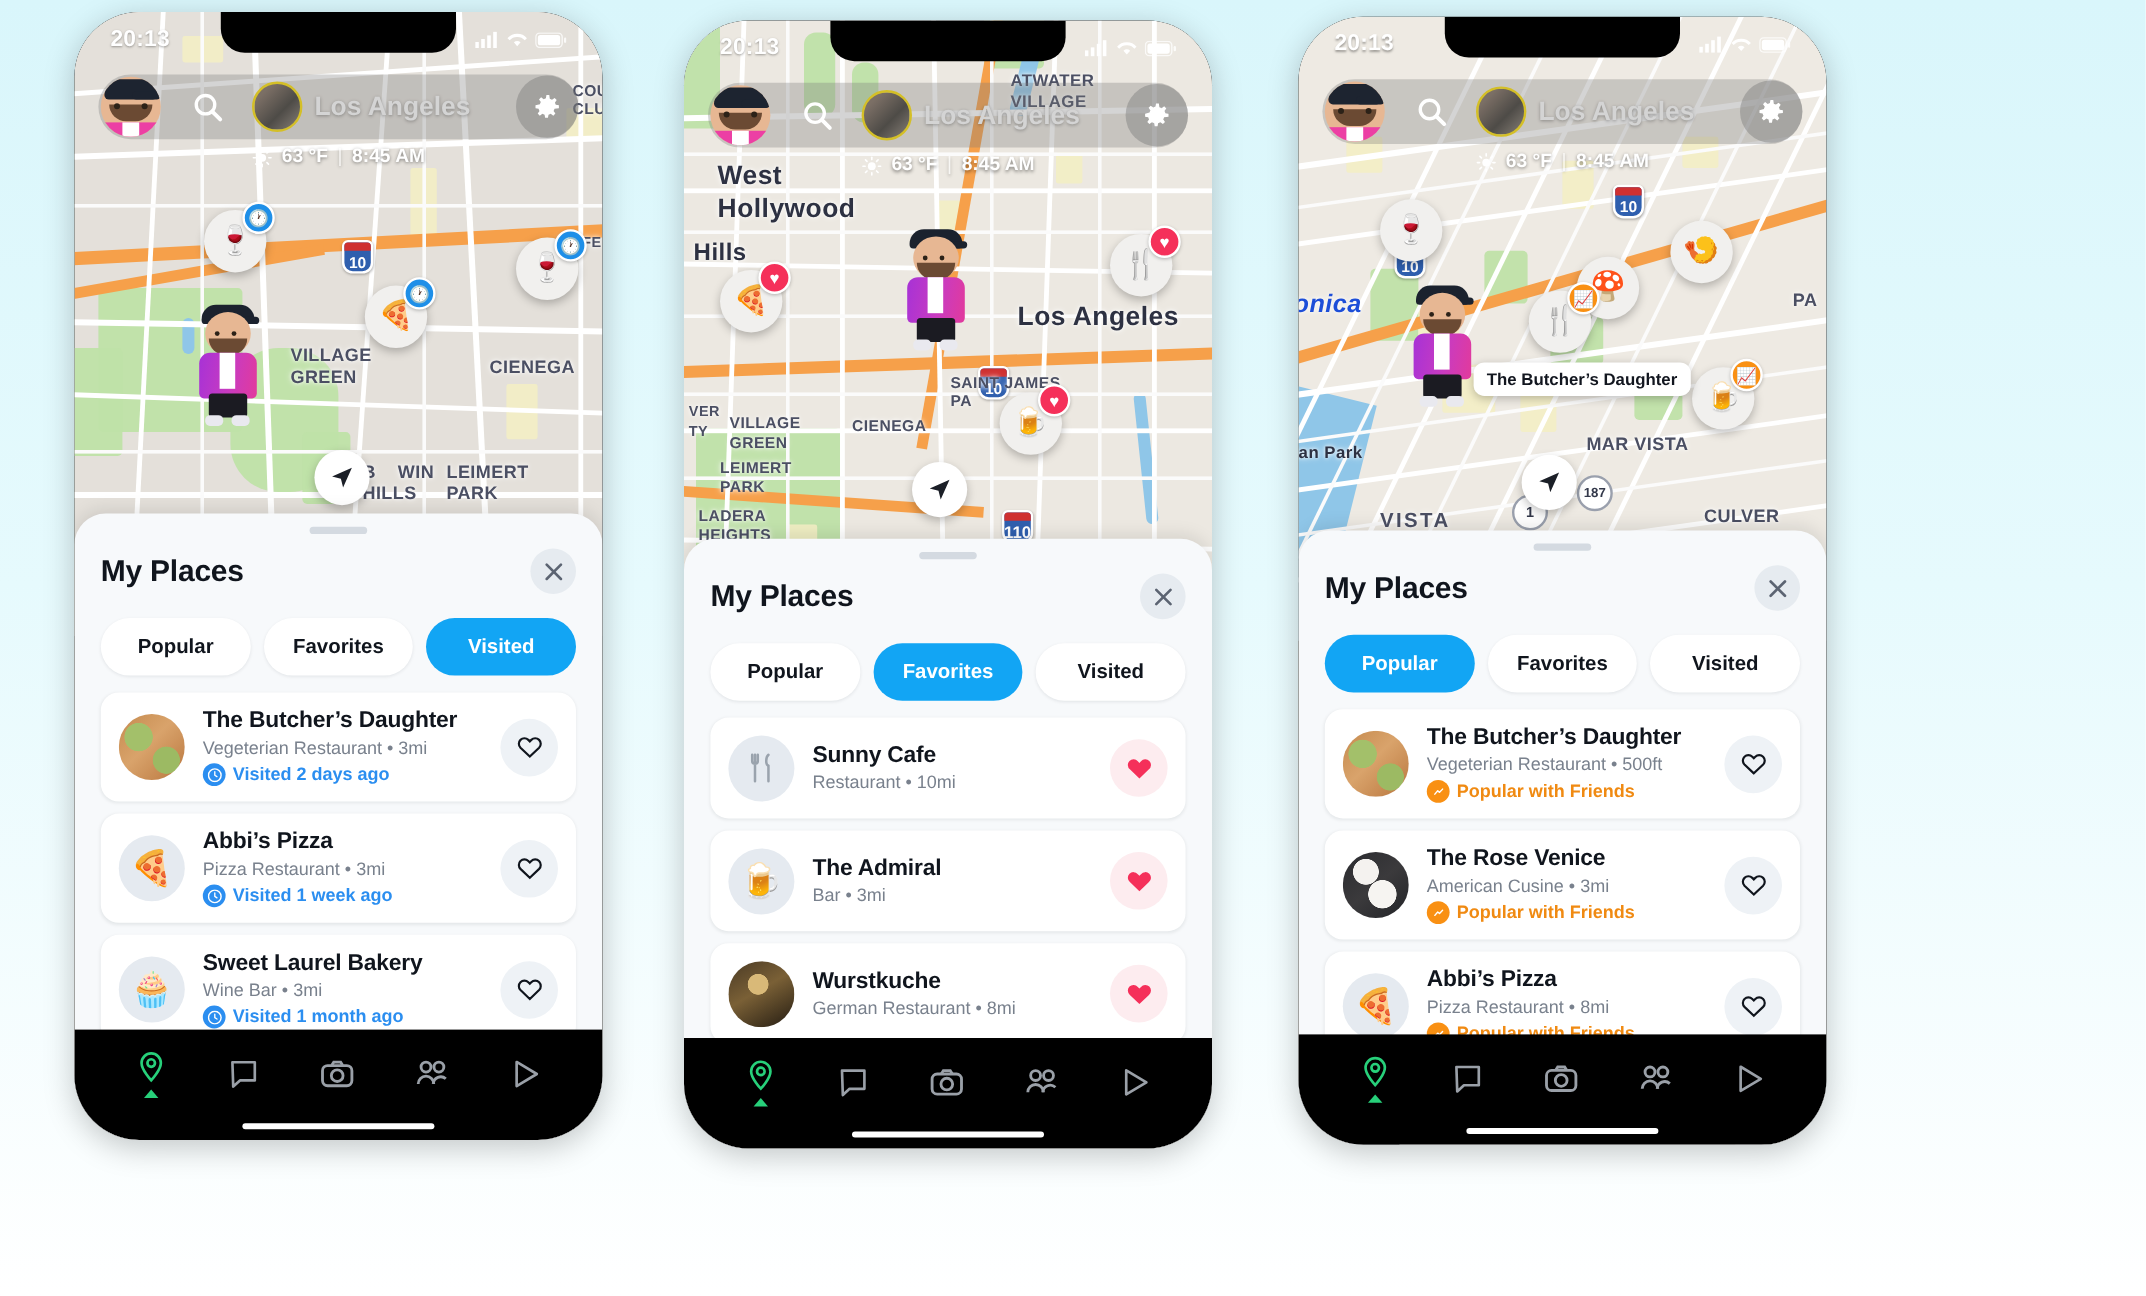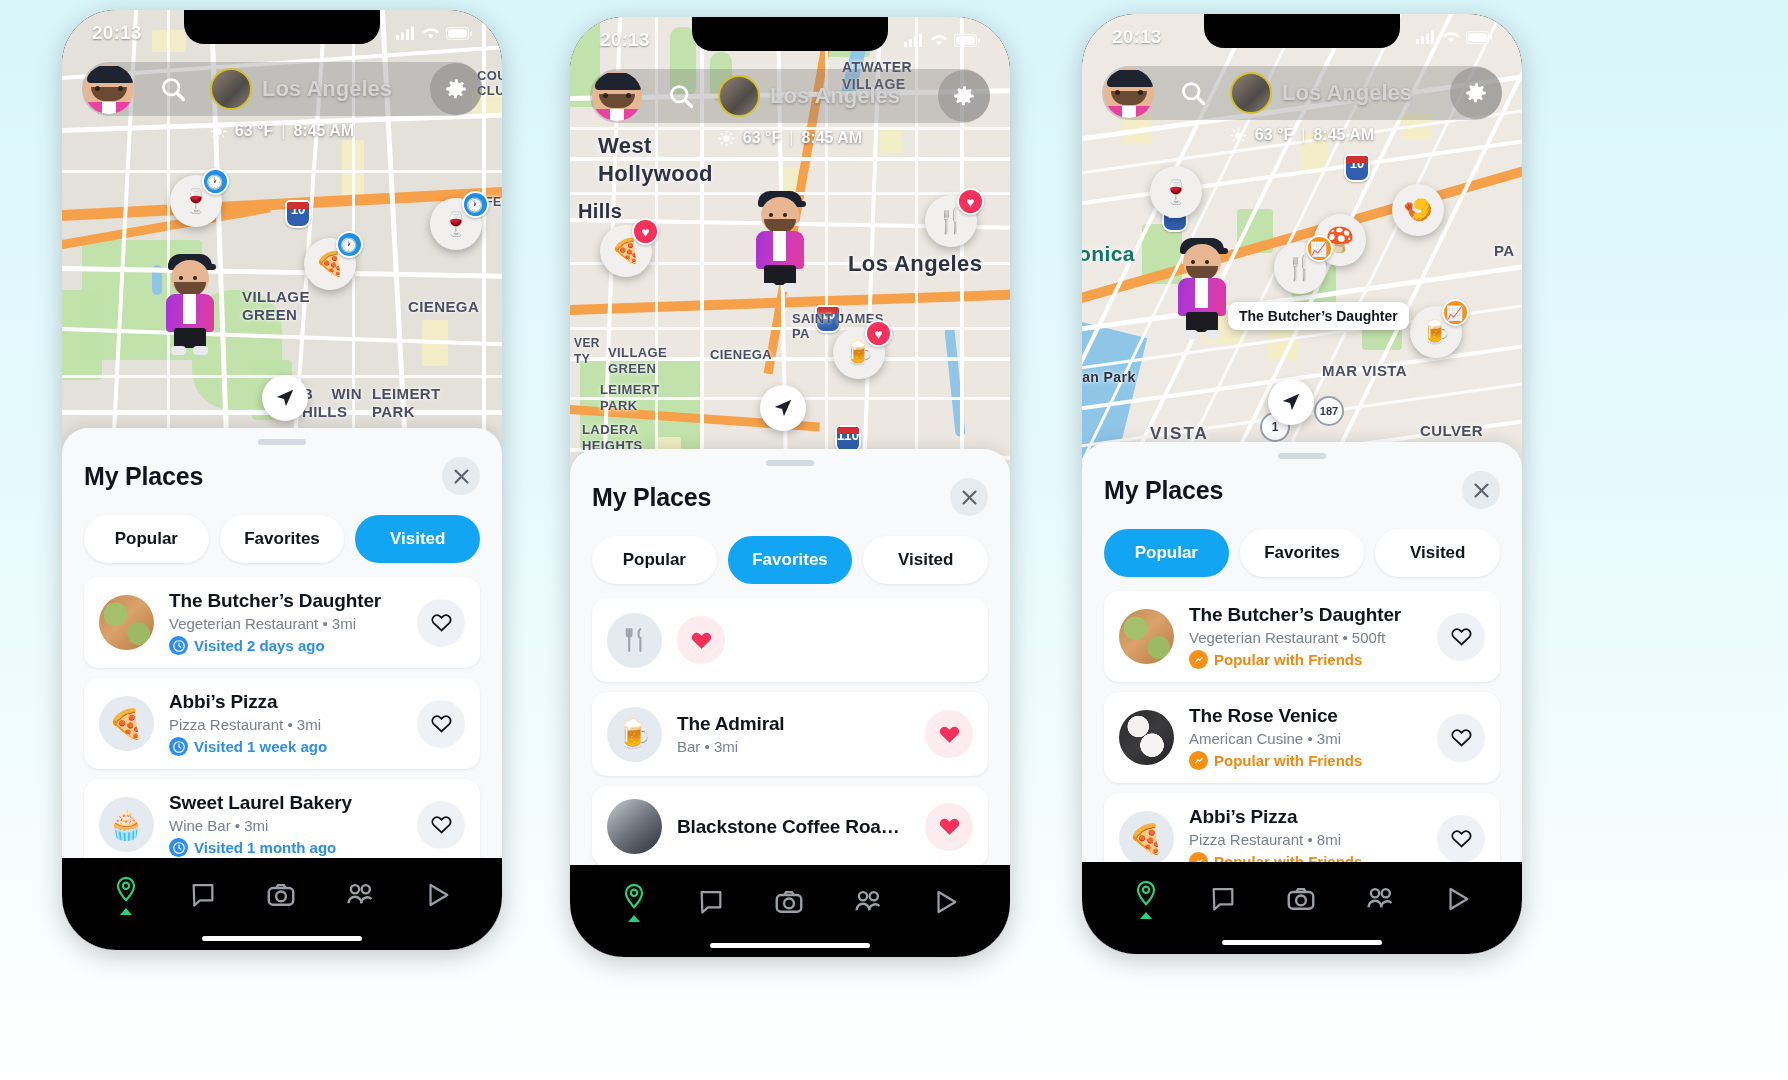--- a/index.html
+++ b/index.html
@@ -61,21 +61,21 @@
     pointer-events: none;
   }
 
   .shield {
     position: absolute;
     width: 26px; height: 28px;
     background: #2f5fae;
     border-radius: 5px 5px 9px 9px;
     border: 2px solid #fff;
     color: #fff; font-size: 13px; font-weight: 700;
-    display: flex; align-items: flex-start; justify-content: center;
+    display: flex; align-items: flex-end; justify-content: center;
     padding-bottom: 0;
     box-shadow: 0 1px 2px rgba(0,0,0,.25);
   }
   .shield.red-top::before {
     content: ""; position: absolute; left: 0; right: 0; top: 0;
     height: 7px; background: #cf3030; border-radius: 3px 3px 0 0;
   }
   .circ-shield {
     position: absolute; width: 30px; height: 30px; border-radius: 50%;
     background: #fff; border: 2px solid #9aa0ad; color: #33384a;
@@ -757,20 +757,24 @@
         </div>
         <div class="list">
 
           <div class="row">
             <div class="thumb">
               <svg width="28" height="28" viewBox="0 0 24 24">
                 <path d="M7 2.6v7.2M5 2.6v4.4a2 2 0 0 0 4 0V2.6M7 9.8V21.4" stroke="#9aa3ad" stroke-width="1.8" fill="none" stroke-linecap="round"></path>
                 <path d="M16.6 2.6c-2 1.6-2.2 7 0 7.8V21.4" stroke="#9aa3ad" stroke-width="1.8" fill="none" stroke-linecap="round"></path>
               </svg>
             </div>
+            <div class="row-main">
+              <div class="r-name">Sunny Cafe</div>
+              <div class="r-sub">Restaurant • 10mi</div>
+            </div>
             <div class="fav-btn on">
               <svg width="23" height="23" viewBox="0 0 24 24">
                 <path d="M12 20.6 3.7 12.6a4.9 4.9 0 1 1 6.9-6.9l1.4 1.4 1.4-1.4a4.9 4.9 0 1 1 6.9 6.9z" fill="#f5305a"></path>
               </svg>
             </div>
           </div>
 
           <div class="row">
             <div class="thumb">
                 <span>🍺</span>
@@ -779,20 +783,32 @@
               <div class="r-name">The Admiral</div>
               <div class="r-sub">Bar • 3mi</div>
             </div>
             <div class="fav-btn on">
               <svg width="23" height="23" viewBox="0 0 24 24">
                 <path d="M12 20.6 3.7 12.6a4.9 4.9 0 1 1 6.9-6.9l1.4 1.4 1.4-1.4a4.9 4.9 0 1 1 6.9 6.9z" fill="#f5305a"></path>
               </svg>
             </div>
           </div>
 
+          <div class="row">
+            <div class="thumb photo-wurst"></div>
+            <div class="row-main">
+              <div class="r-name">Wurstkuche</div>
+              <div class="r-sub">German Restaurant • 8mi</div>
+            </div>
+            <div class="fav-btn on">
+              <svg width="23" height="23" viewBox="0 0 24 24">
+                <path d="M12 20.6 3.7 12.6a4.9 4.9 0 1 1 6.9-6.9l1.4 1.4 1.4-1.4a4.9 4.9 0 1 1 6.9 6.9z" fill="#f5305a"></path>
+              </svg>
+            </div>
+          </div>
 
           <div class="row compact">
             <div class="thumb photo-black"></div>
             <div class="row-main">
               <div class="r-name">Blackstone Coffee Roasters</div>
             </div>
             <div class="fav-btn on">
               <svg width="23" height="23" viewBox="0 0 24 24">
                 <path d="M12 20.6 3.7 12.6a4.9 4.9 0 1 1 6.9-6.9l1.4 1.4 1.4-1.4a4.9 4.9 0 1 1 6.9 6.9z" fill="#f5305a"></path>
               </svg>
@@ -883,21 +899,21 @@
         <div class="shield red-top" style="left:262px;top:140px;">
           <span>10</span>
         </div>
         <div class="circ-shield" style="left:232px;top:382px;">
             <span style="font-size:11px;">187</span>
           </div>
         <div class="circ-shield" style="left:178px;top:398px;">
             <span>1</span>
           </div>
 
-        <div class="maplabel" style="left:-4px;top:228px;font-size:21px;color:#0f766e;">onica</div>
+        <div class="maplabel" style="left:-4px;top:228px;font-size:21px;color:#1d4ed8;font-style:italic;">onica</div>
         <div class="maplabel" style="left:240px;top:348px;font-size:15px;">MAR VISTA</div>
         <div class="maplabel" style="left:68px;top:410px;font-size:17px;letter-spacing:2px;">VISTA</div>
         <div class="maplabel" style="left:338px;top:408px;font-size:15px;">CULVER</div>
         <div class="maplabel" style="left:-8px;top:355px;font-size:14px;color:#2d3142;">ean Park</div>
         <div class="maplabel" style="left:412px;top:228px;font-size:15px;">PA</div>
 
         <div class="pin" style="left:68px;top:152px;">
           <span>🍷</span>
         </div>
         <div class="pin" style="left:310px;top:170px;">

